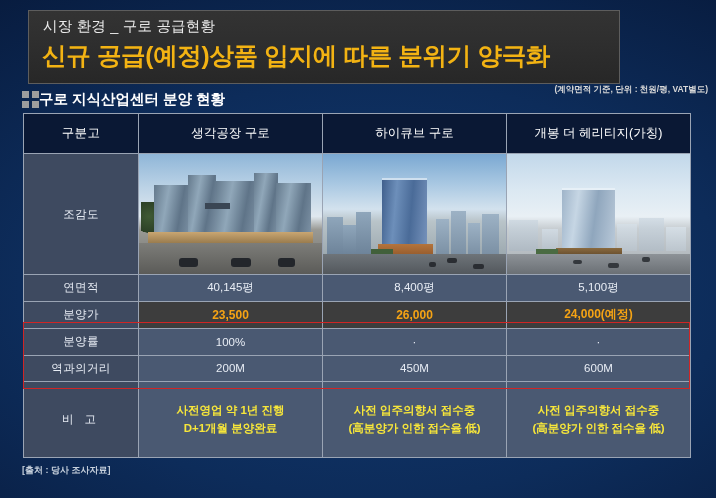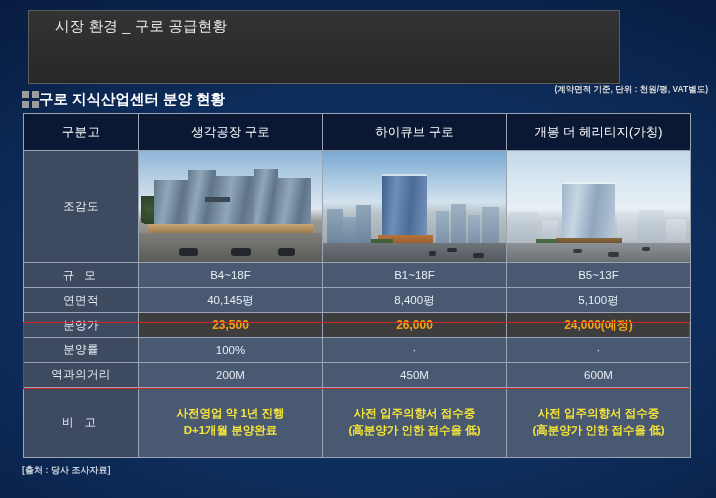--- a/index.html
+++ b/index.html
@@ -14,21 +14,21 @@
     position:relative;
   }
 
   
   .title-block{
     position:absolute; left:28px; top:10px; width:592px; height:74px;
     background:linear-gradient(180deg,#333333 0%,#2e2e2e 48%,#272727 100%);
     border:1px solid #5d5d5d;
   }
   .title-kicker{
-    position:absolute; left:26px; top:6px;
+    position:absolute; left:14px; top:6px;
     font-size:14.5px; color:#ebebeb; letter-spacing:0.2px;
     white-space:nowrap;
   }
   .title-main{
     position:absolute; left:13px; top:28px;
     font-size:24.5px; font-weight:bold; color:#f3b313;
     letter-spacing:-0.3px; white-space:nowrap;
   }
 
   
@@ -193,20 +193,21 @@
   .src-note{
     position:absolute; left:22px; top:464px;
     font-size:9px; font-weight:bold; color:#c6d0dc; white-space:nowrap;
   }
 </style>
 </head>
 <body>
 
 <div class="title-block">
   <div class="title-kicker">시장 환경 _ 구로 공급현황</div>
+  <div class="title-main">신규 공급(예정)상품 입지에 따른 분위기 양극화</div>
 </div>
 
 <div class="sec-head">
   <span class="grid-icon">
     <i></i>
       <i></i>
       <i></i>
       <i></i>
   </span>
   <span class="sec-title">구로 지식산업센터 분양 현황</span>
@@ -276,26 +277,20 @@
               <span class="podium"></span>
             <span class="green"></span>
               <span class="road"></span>
             <span class="c c1"></span>
               <span class="c c2"></span>
               <span class="c c3"></span>
           </span>
         </td>
       </tr>
 
-      <tr class="row-sm">
-        <td class="lbl spaced">규  모</td>
-        <td class="dat">B4~18F</td>
-        <td class="dat">B1~18F</td>
-        <td class="dat">B5~13F</td>
-      </tr>
 
       <tr class="row-sm">
         <td class="lbl">연면적</td>
         <td class="dat">40,145평</td>
         <td class="dat">8,400평</td>
         <td class="dat">5,100평</td>
       </tr>
 
 
 

